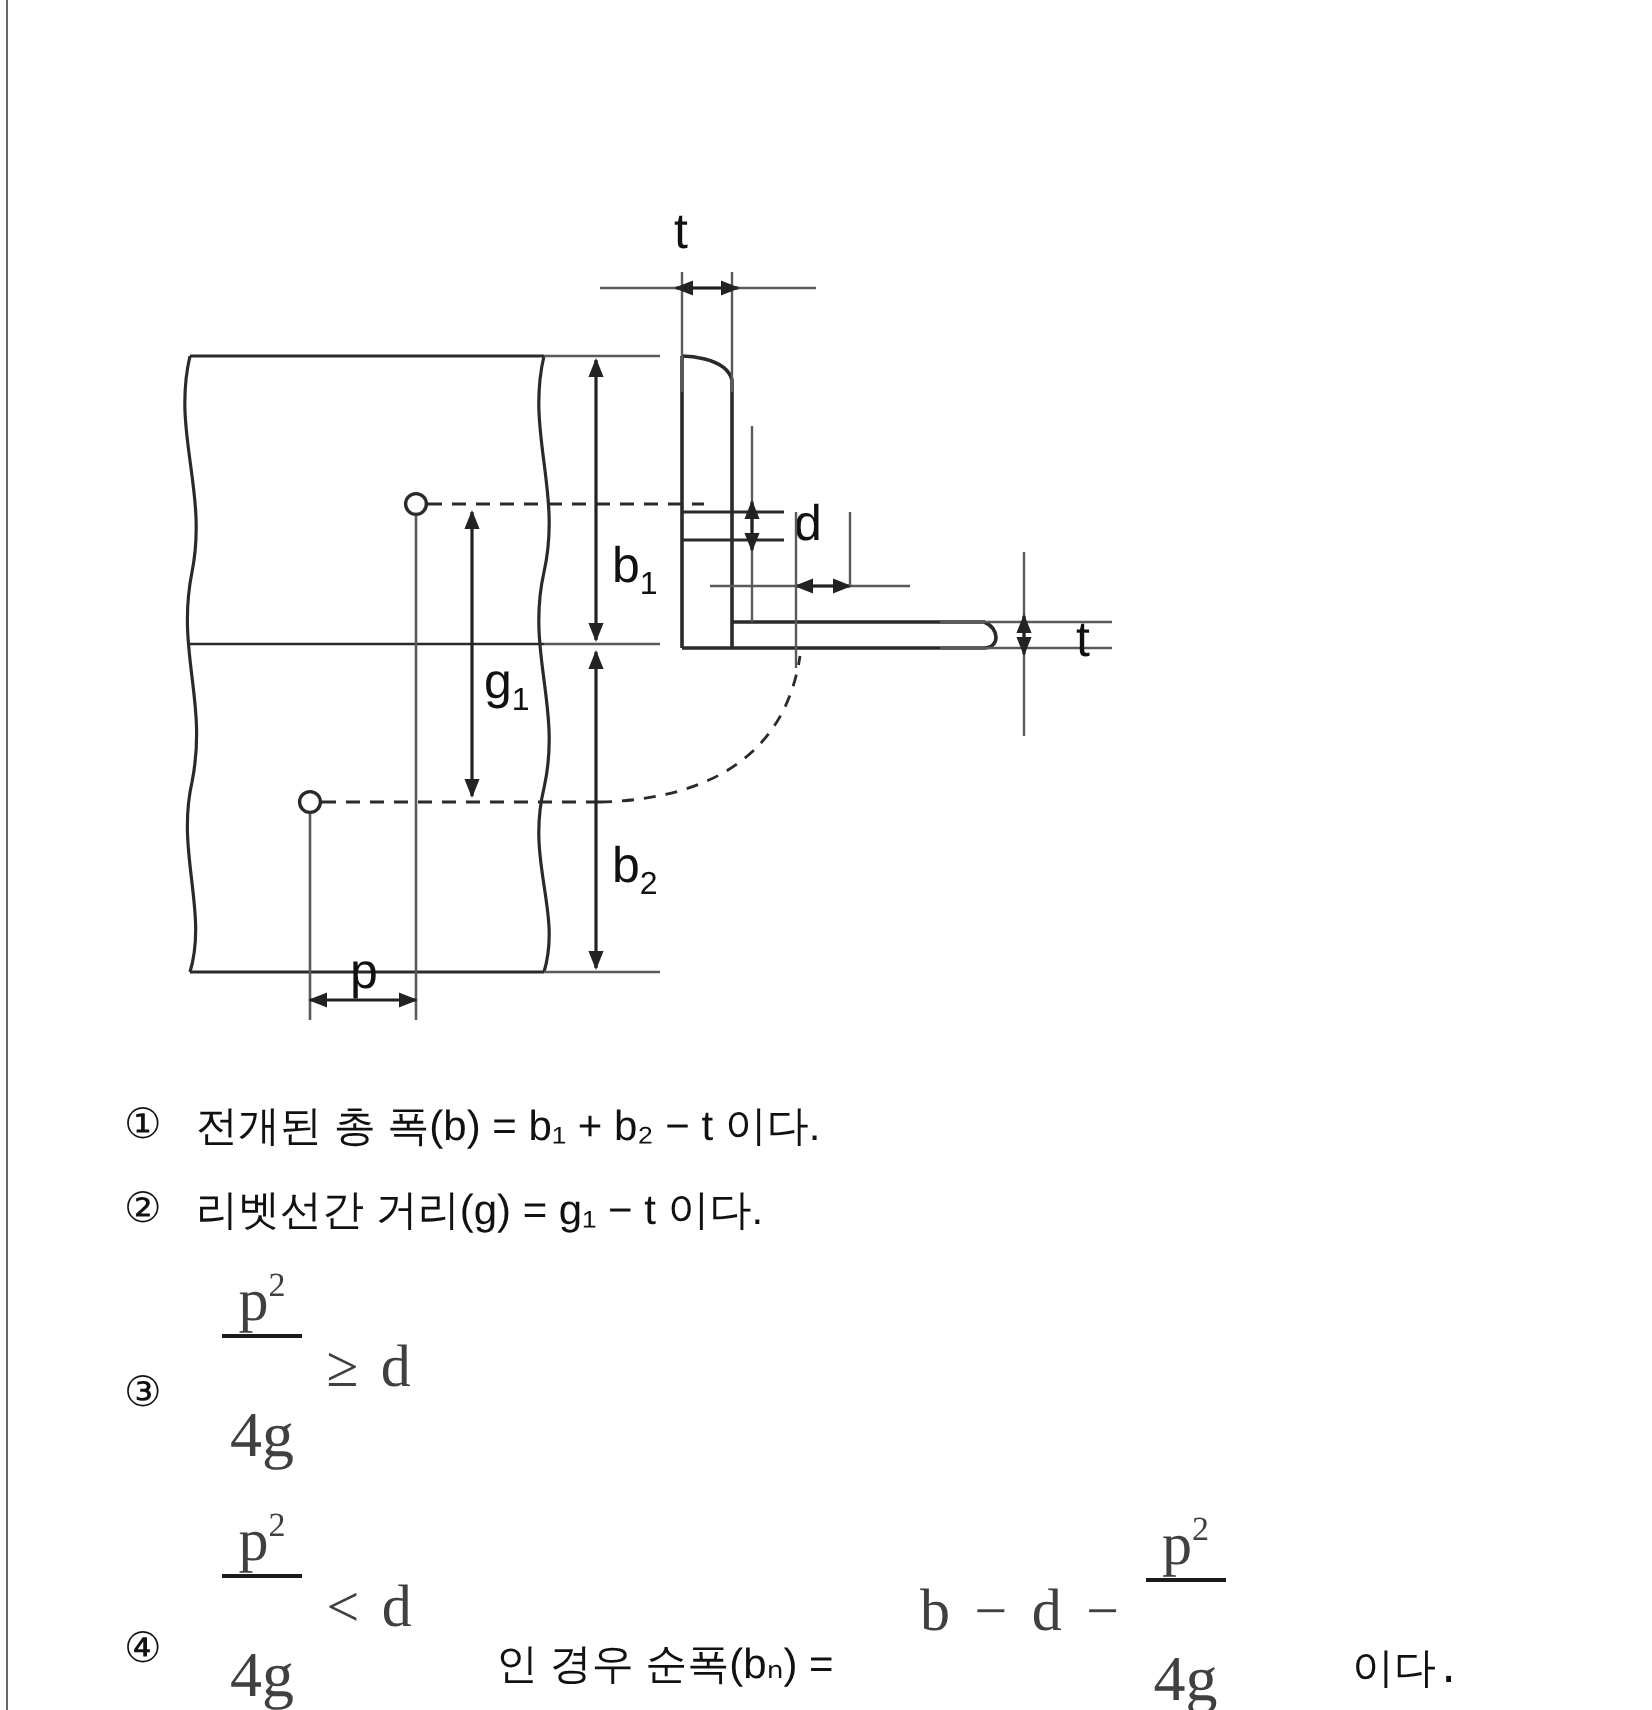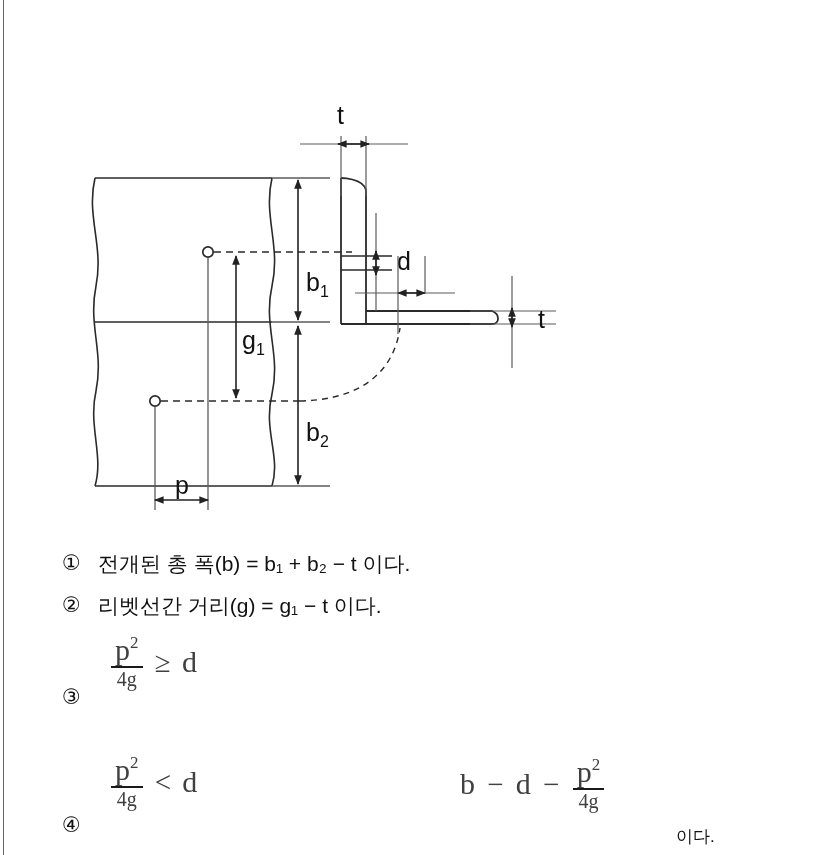--- a/index.html
+++ b/index.html
@@ -115,21 +115,22 @@
   }
   .frac .bar {
     display: block;
     height: 2px;
     background: #1a1a1a;
     margin: 0 1px;
   }
   .frac .den {
     display: block;
     padding: 1px 5px 0 5px;
-    font-size: 20px;
+    font-size: 32px;
+    margin-top: 31px;
   }
   .frac .num sup {
     font-size: 17px;
     vertical-align: 0.72em;
   }
   .rel {
     display: inline-block;
     font-size: 29px;
     vertical-align: middle;
     padding: 0 6px;
@@ -146,21 +147,21 @@
     padding: 0 7px;
   }
 
   
   #o3-math  { left: 110px; top: 0px; }
   #o3-tail  { position: absolute; left: 250px; top: 56px; white-space: pre; font-size: 21px; }
 
   #o4-math  { left: 110px; top: 8px; }
   #o4-tail1 { position: absolute; left: 248px; top: 72px; white-space: pre; font-size: 21px; }
   #o4-math2 { left: 460px; top: 10px; }
-  #o4-tail2 { position: absolute; left: 676px; top: 76px; white-space: pre; font-size: 17px; }
+  #o4-tail2 { position: absolute; left: 676px; top: 76px; white-space: pre; font-size: 21px; font-family: Liberation Mono, monospace; }
 </style>
 </head>
 <body>
 
 <div class="page-border-left"></div>
 
 <div class="question">
 </div>
 
 <div class="figure">
@@ -310,20 +311,21 @@
     <span class="opt-marker">④</span>
     <span class="mathblk" id="o4-math">
       <span class="frac">
         <span class="num"><span>p</span><sup>2</sup></span>
         <span class="bar"></span>
         <span class="den">4g</span>
       </span>
       <span class="rel">&lt;</span>
       <span class="var">d</span>
     </span>
+    <span id="o4-tail1">인 경우 순폭(bₙ) =</span>
     <span class="mathblk" id="o4-math2">
       <span class="var">b</span>
       <span class="op">−</span>
       <span class="var">d</span>
       <span class="op">−</span>
       <span class="frac">
         <span class="num"><span>p</span><sup>2</sup></span>
         <span class="bar"></span>
         <span class="den">4g</span>
       </span>

